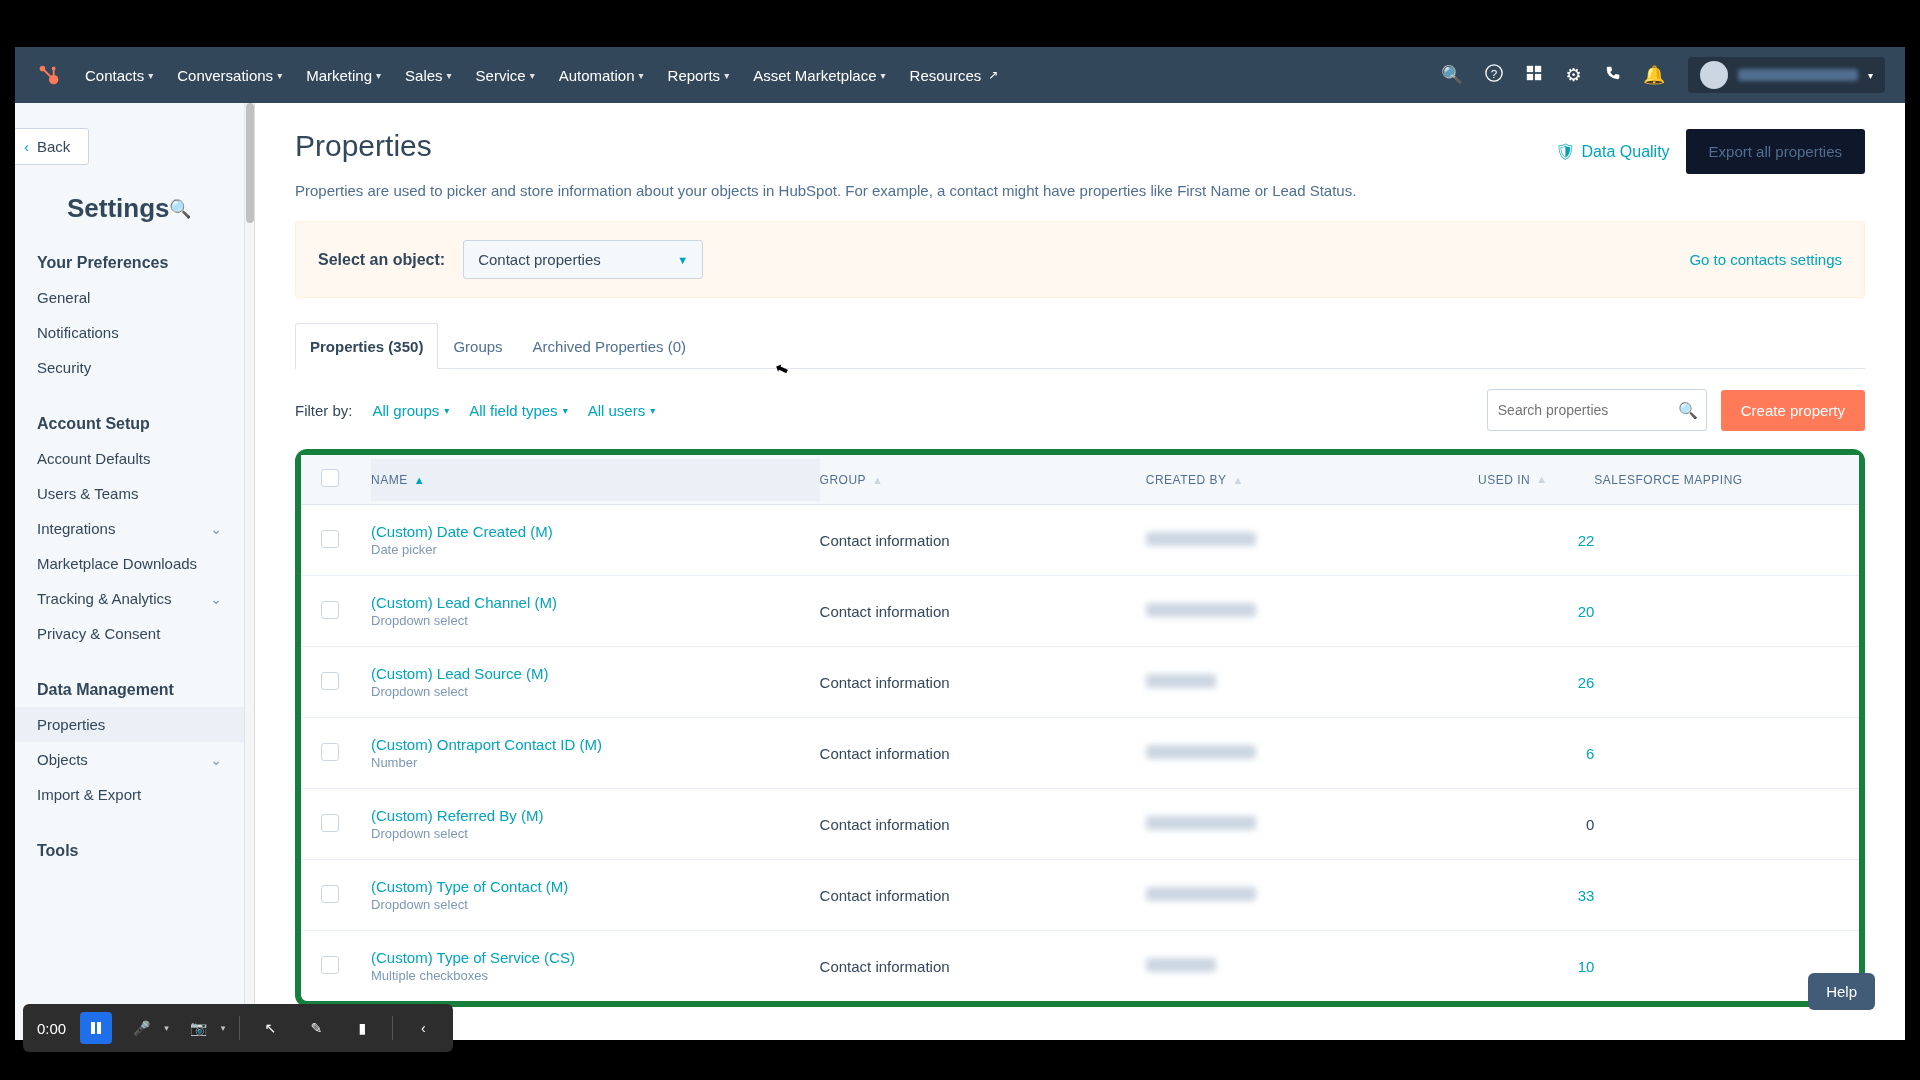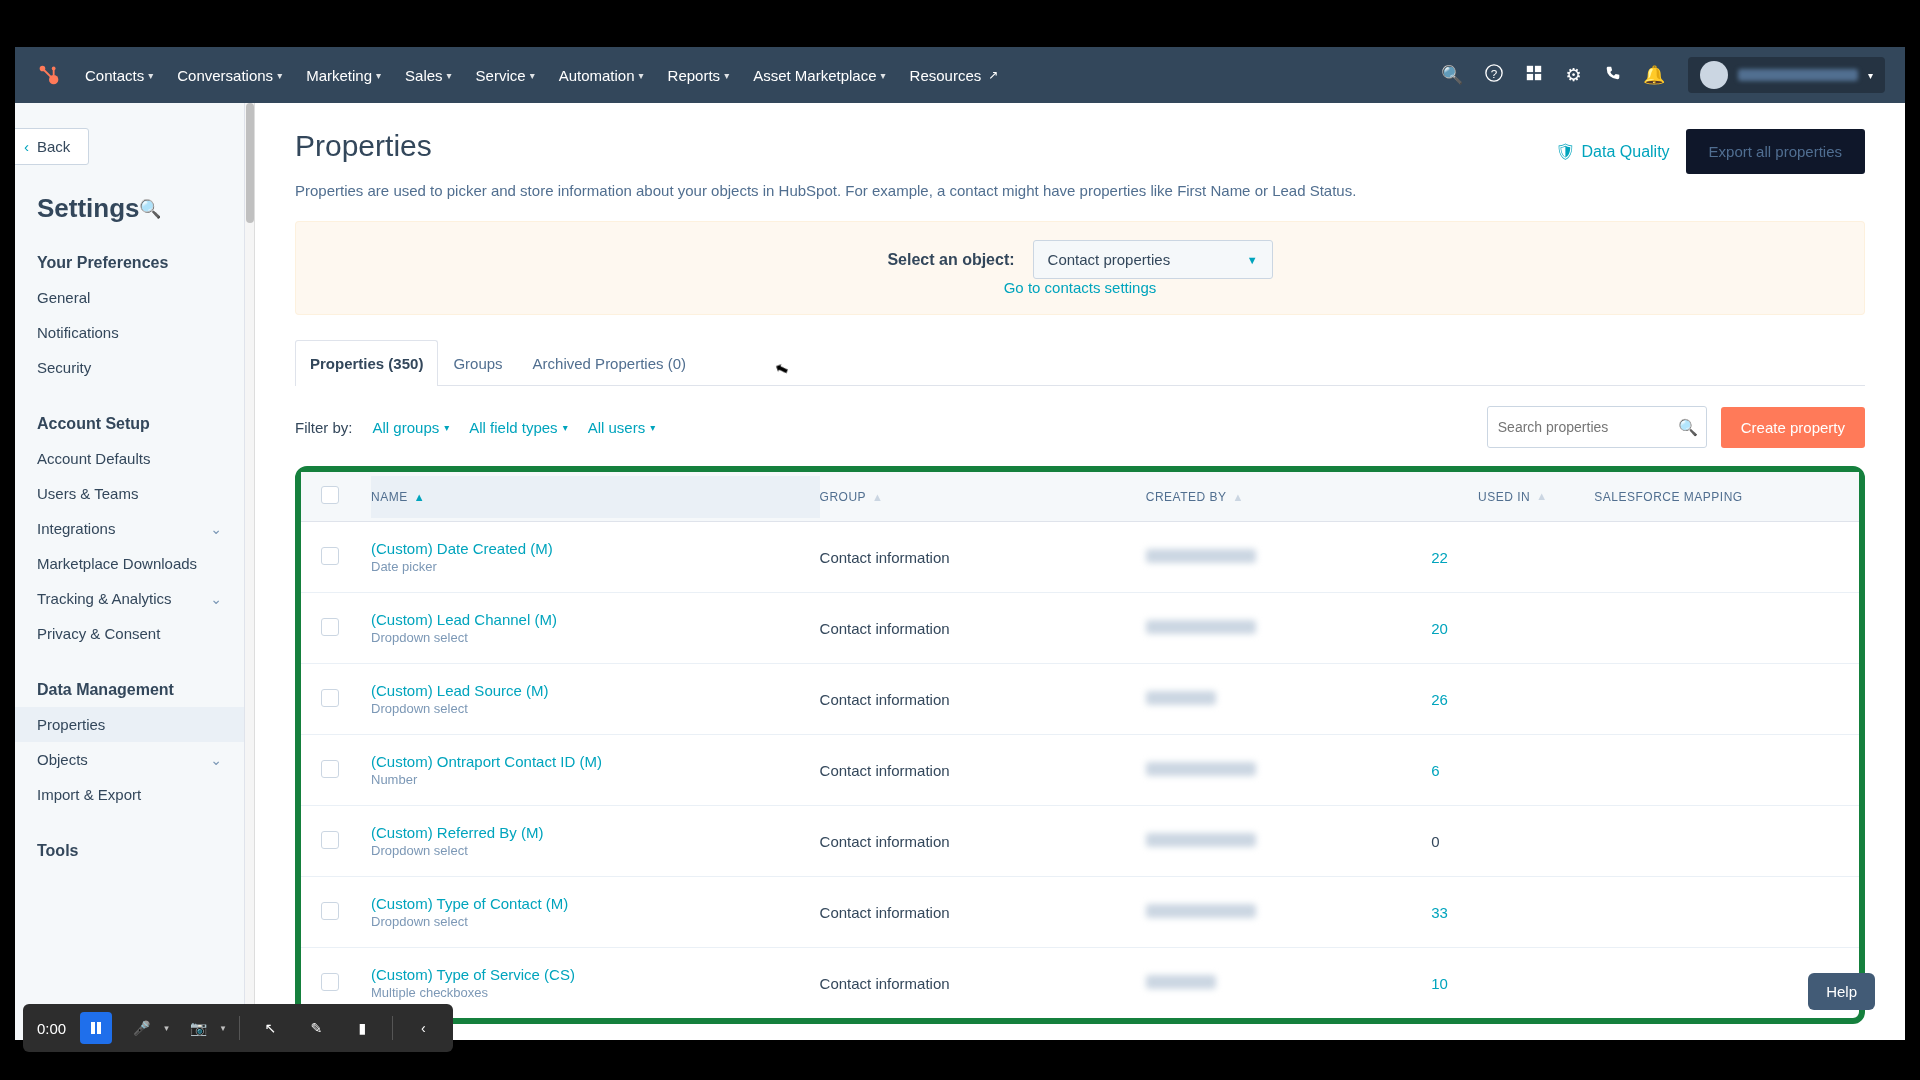--- a/index.html
+++ b/index.html
@@ -18,38 +18,38 @@
 .avatar { width: 28px; height: 28px; border-radius: 50%; background: #cbd6e2; }
 .acct-text { width: 120px; height: 12px; background: #516f90; border-radius: 3px; filter: blur(2px); }
 
 .body-area { flex: 1; display: flex; overflow: hidden; position: relative; }
 .scroll-gutter { width: 10px; background: #f5f5f5; border-right: 1px solid #ddd; position: relative; }
 .scroll-thumb { position: absolute; top: 0; left: 1px; width: 8px; height: 120px; background: #c0c0c0; border-radius: 4px; }
 
 .sidebar { width: 230px; background: #f5f8fa; border-right: 1px solid #dfe3eb; padding: 0; overflow-y: auto; position: relative; }
 .back-btn-wrap { padding: 0; }
 .back-btn { display: inline-flex; align-items: center; gap: 8px; border: 1px solid #cbd6e2; background: #fff; padding: 9px 18px 9px 12px; font-size: 15px; color: #33475b; cursor: pointer; border-radius: 3px; margin-left: -4px; margin-top: 25px; }
-.settings-head { display: flex; align-items: center; justify-content: flex-start; padding: 28px 22px 18px 22px; }
+.settings-head { display: flex; align-items: center; justify-content: center; padding: 28px 22px 18px 22px; }
 .settings-head h2 { font-size: 26px; font-weight: 600; color: #33475b; }
 .search-ico { color: #00a4bd; font-size: 18px; cursor: pointer; }
 .side-section { padding: 0 0 18px 0; }
 .side-section h3 { font-size: 16px; font-weight: 600; color: #33475b; padding: 12px 22px 8px 22px; }
 .side-link { display: flex; align-items: center; justify-content: space-between; padding: 9px 22px; font-size: 15px; color: #33475b; cursor: pointer; }
 .side-link.active { background: #eaf0f6; font-weight: 500; }
 .side-link .chev { color: #7c98b6; font-size: 14px; }
 
 .main { flex: 1; padding: 26px 40px; overflow-y: auto; }
 .page-head { display: flex; align-items: flex-start; justify-content: space-between; margin-bottom: 8px; }
 .page-head h1 { font-size: 30px; font-weight: 400; color: #33475b; }
 .head-actions { display: flex; align-items: center; gap: 16px; }
 .dq-link { color: #00a4bd; font-size: 16px; font-weight: 500; display: flex; align-items: center; gap: 6px; cursor: pointer; }
 .export-btn { border: 3px solid #0f172a; background: #0f172a; color: #506e91; padding: 11px 20px; font-size: 15px; border-radius: 3px; cursor: pointer; }
 .page-desc { color: #516f90; font-size: 15px; margin-bottom: 22px; }
 
-.object-bar { border: 1px solid #f5c26b22; background: #fef8f0; border-radius: 4px; padding: 18px 22px; display: flex; align-items: center; justify-content: space-between; margin-bottom: 24px; flex-direction: column; }
+.object-bar { border: 1px solid #f5c26b22; background: #fef8f0; border-radius: 4px; padding: 18px 22px; display: flex; align-items: center; justify-content: space-between; margin-bottom: 24px; }
 .object-left { display: flex; align-items: center; gap: 18px; }
 .obj-label { font-weight: 600; color: #33475b; font-size: 16px; }
 .obj-select { display: flex; align-items: center; justify-content: space-between; border: 1px solid #cbd6e2; background: #f5f8fa; padding: 10px 14px; width: 240px; border-radius: 3px; font-size: 15px; color: #33475b; cursor: pointer; }
 .obj-select .tri { color: #00a4bd; font-size: 11px; }
 .goto-link { color: #00a4bd; font-size: 15px; font-weight: 500; cursor: pointer; }
 
 .tabs { display: flex; border-bottom: 1px solid #dfe3eb; margin-bottom: 20px; }
 .tab { padding: 14px 14px; font-size: 15px; color: #516f90; cursor: pointer; border: 1px solid transparent; border-bottom: none; position: relative; bottom: -1px; }
 .tab.active { color: #33475b; font-weight: 600; border-color: #dfe3eb; background: #fff; border-radius: 3px 3px 0 0; }
 
@@ -77,21 +77,21 @@
 .trow { display: flex; align-items: center; padding: 18px 20px; border-bottom: 1px solid #eaf0f6; font-size: 15px; }
 .trow:last-child { border-bottom: none; }
 .td-check { width: 50px; }
 .chk { width: 18px; height: 18px; border: 1px solid #cbd6e2; border-radius: 3px; display: inline-block; cursor: pointer; background: #fff; }
 .td-name { flex: 2.2; }
 .td-name .pname { color: #00a4bd; font-weight: 500; cursor: pointer; }
 .td-name .ptype { color: #7c98b6; font-size: 13px; margin-top: 2px; }
 .td-group { flex: 1.6; color: #33475b; }
 .td-created { flex: 1.4; }
 .blur-text { display: inline-block; width: 110px; height: 14px; background: #cbd6e2; border-radius: 3px; filter: blur(3px); }
-.td-used { flex: 0.8; text-align: left; color: #00a4bd; font-weight: 500; cursor: pointer; }
+.td-used { flex: 0.8; text-align: right; color: #00a4bd; font-weight: 500; cursor: pointer; }
 .td-used.zero { color: #33475b; font-weight: 400; }
 .td-sf { flex: 1.2; }
 
 .help-fab { position: absolute; right: 30px; bottom: 30px; background: #425b76; color: #fff; padding: 10px 18px; border-radius: 6px; font-size: 15px; cursor: pointer; }
 
 .player-bar { position: absolute; left: 8px; bottom: -12px; display: flex; align-items: center; gap: 14px; background: #2d2d2d; border-radius: 6px; padding: 8px 14px; color: #fff; font-size: 14px; z-index: 100; }
 .player-bar .time { font-size: 15px; }
 .pb-btn { width: 32px; height: 32px; border-radius: 4px; display: flex; align-items: center; justify-content: center; cursor: pointer; }
 .pb-btn.pause { background: #1f6feb; }
 .pb-divider { width: 1px; height: 24px; background: #555; }

